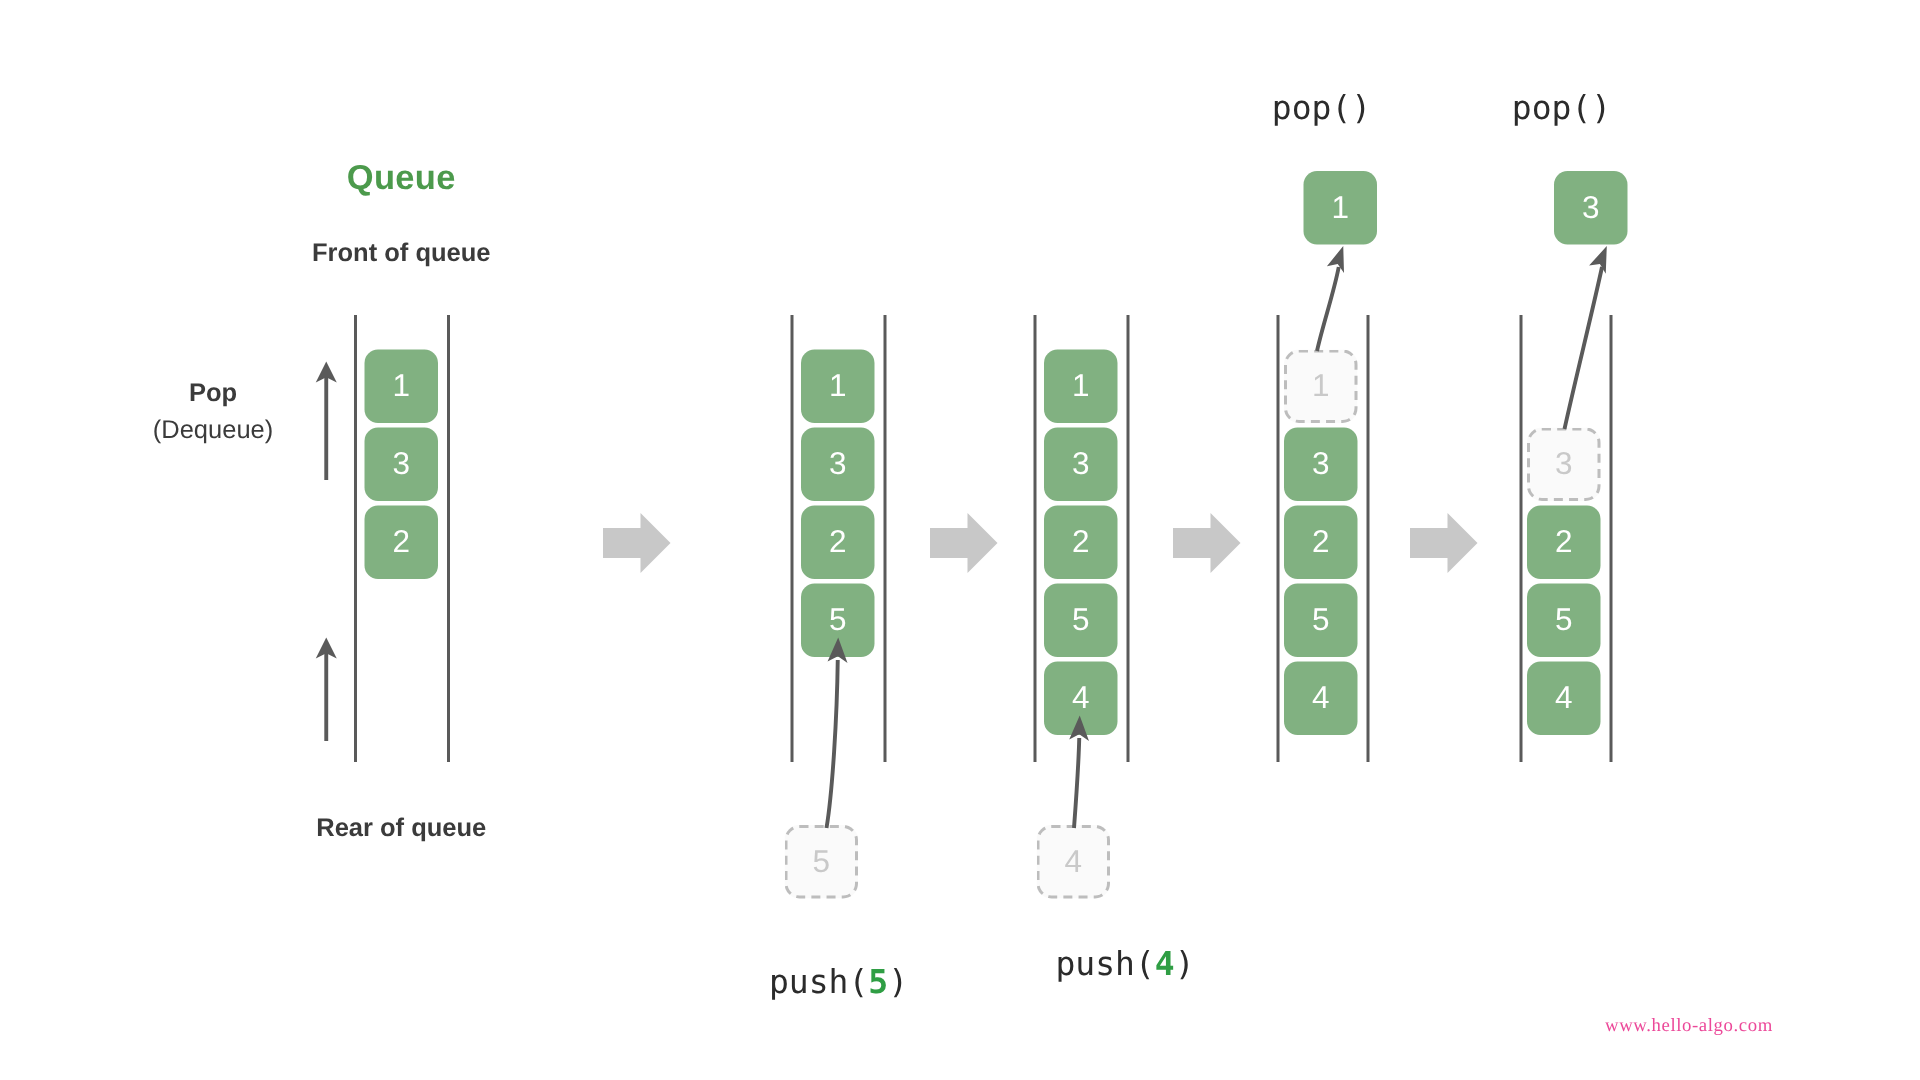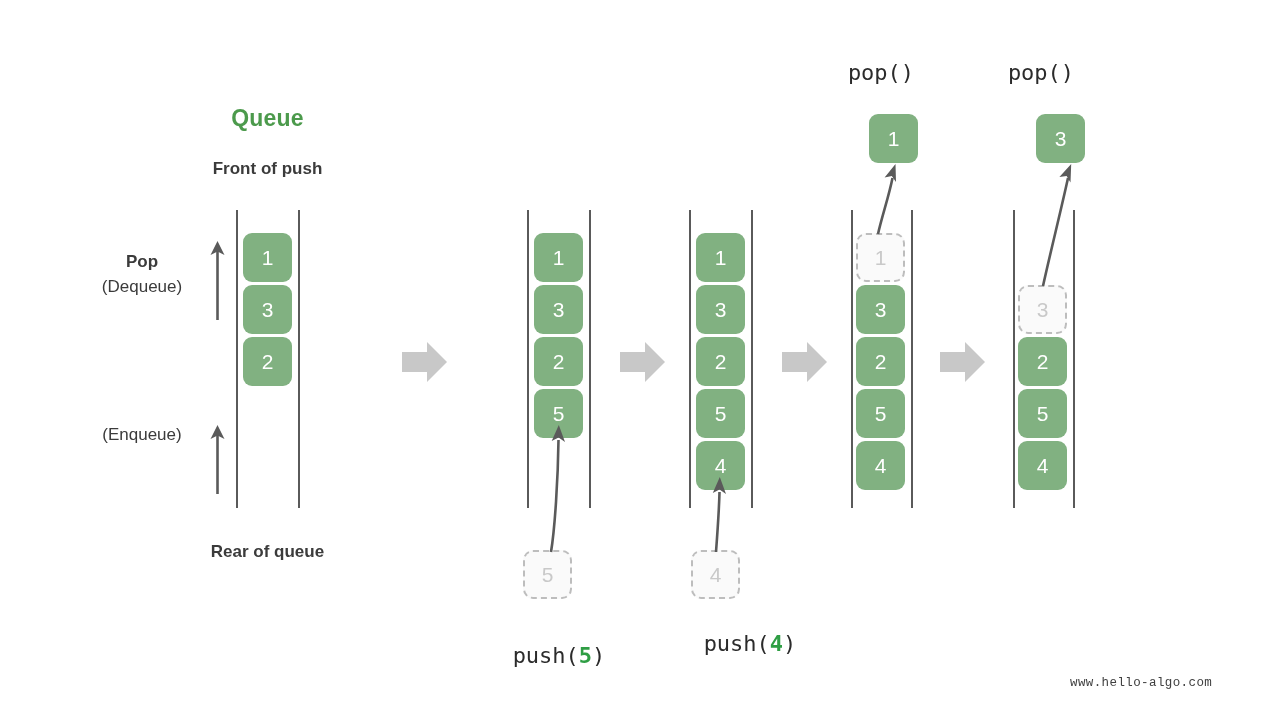--- a/index.html
+++ b/index.html
@@ -102,43 +102,42 @@
   .cell.ghost {
     background: #fafafa;
     color: #c9c9c9;
     border: 2px dashed #bdbdbd;
     border-radius: 10px;
   }
 
   
   .watermark {
     left: 1070px; top: 676px;
-    font-family: Liberation Mono, monospace;
+    font-family: Liberation Serif, serif;
     font-size: 12.5px;
-    color: #404040;
+    color: #ec4899;
     letter-spacing: 0.4px;
   }
 
   svg { overflow: visible; }
 </style>
 </head>
 <body>
 
 <div id="stage">
 
   <div class="abs title-queue">Queue</div>
-  <div class="abs lbl-front">Front of push</div>
+  <div class="abs lbl-front">Front of queue</div>
   <div class="abs side-label side-pop">
     <div class="l1">Pop</div>
     <div class="l2">(Dequeue)</div>
   </div>
 
   <div class="abs lbl-rear">Rear of queue</div>
   <div class="abs side-label side-push">
-    <div class="l2">(Enqueue)</div>
   </div>
 
   <svg class="abs" style="left:205px; top:236px;" width="26" height="90">
     <line x1="12.5" y1="84" x2="12.5" y2="14" stroke="#5a5a5a" stroke-width="2.6"></line>
     <path d="M12.5 5 L19.5 19 L12.5 15.5 L5.5 19 Z" fill="#5a5a5a"></path>
   </svg>
 
   <svg class="abs" style="left:205px; top:420px;" width="26" height="80">
     <line x1="12.5" y1="74" x2="12.5" y2="14" stroke="#5a5a5a" stroke-width="2.6"></line>
     <path d="M12.5 5 L19.5 19 L12.5 15.5 L5.5 19 Z" fill="#5a5a5a"></path>

